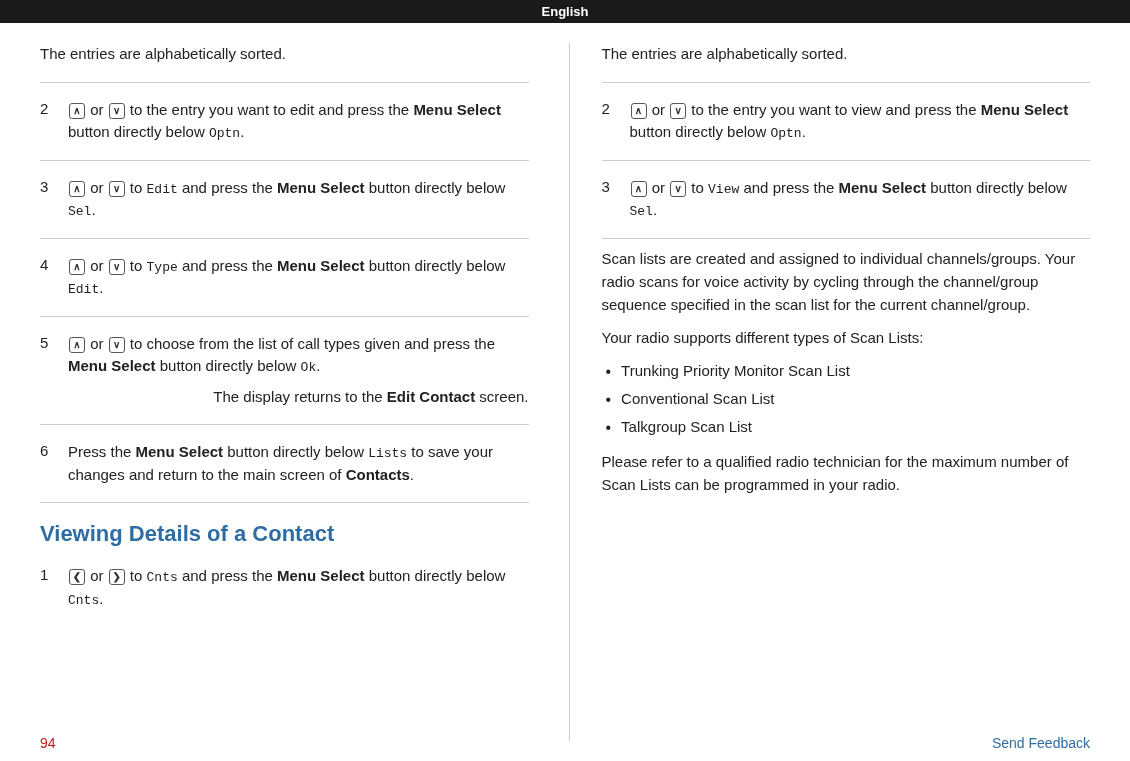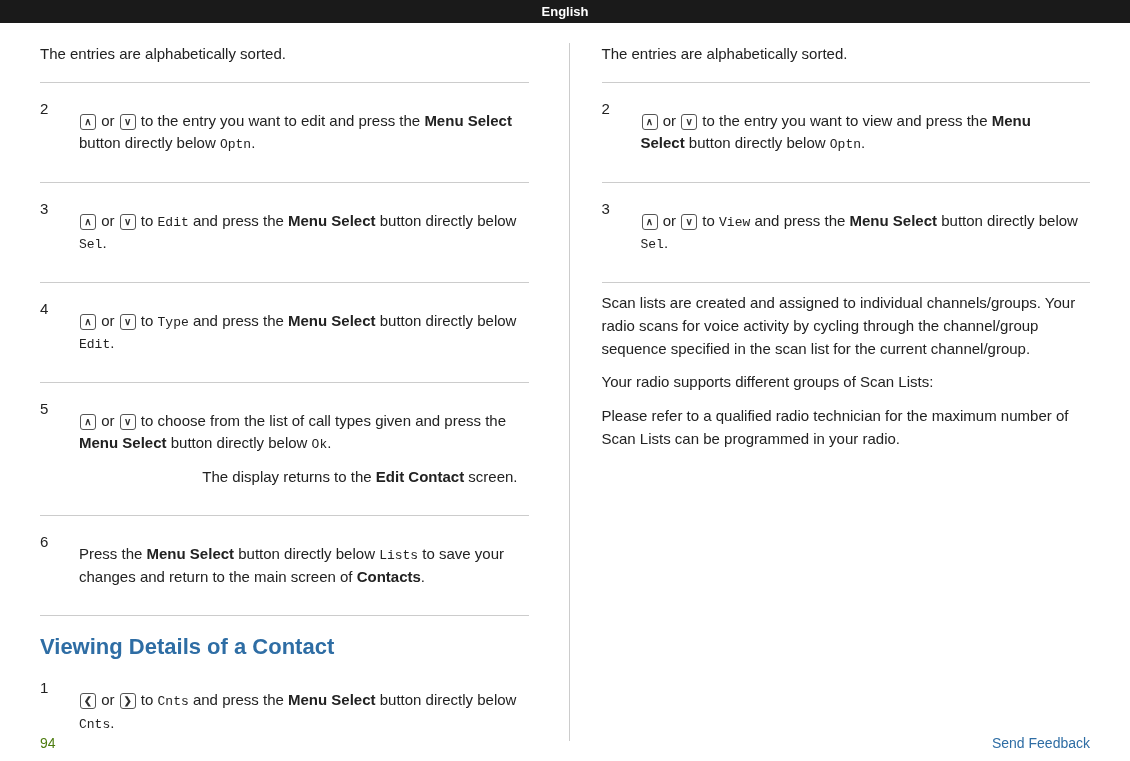--- a/index.html
+++ b/index.html
@@ -70,21 +70,21 @@
       padding-top: 1px;
     }
 
     .step-content {
       flex: 1;
       font-size: 15px;
       line-height: 1.5;
     }
 
     .step-content p {
-      margin: 11px;
+      margin: 0;
       line-height: 1.5;
     }
 
     .step-content p + p {
       margin-top: 6px;
     }
 
     b { font-weight: bold; }
 
     code, .mono {
@@ -158,21 +158,21 @@
       bottom: 10px;
       left: 0;
       right: 0;
       display: flex;
       justify-content: space-between;
       padding: 0 40px;
       font-size: 14px;
     }
 
     #footer .page-num {
-      color: #4d7c0f;
+      color: #b91c1c;
     }
 
     #footer .send-feedback {
       color: #2e6da4;
       text-decoration: none;
       cursor: pointer;
     }
   </style>
 </head>
 <body>
@@ -258,22 +258,33 @@
       <div class="step-content">
         <p><span class="arrow-icon">∧</span> or <span class="arrow-icon">∨</span> to <span class="mono">View</span> and press the <b>Menu Select</b> button directly below <span class="mono">Sel</span>.</p>
       </div>
     </div>
     <hr class="divider">
 
 
 
     <p class="body-text">Scan lists are created and assigned to individual channels/groups. Your radio scans for voice activity by cycling through the channel/group sequence specified in the scan list for the current channel/group.</p>
 
-    <p class="body-text">Your radio supports different groups of Scan Lists:</p>
-
+    <p class="body-text">Your radio supports different types of Scan Lists:</p>
+
+    <ul class="bullet-list">
+      <li>
+          <span>Trunking Priority Monitor Scan List</span>
+        </li>
+      <li>
+          <span>Conventional Scan List</span>
+        </li>
+      <li>
+          <span>Talkgroup Scan List</span>
+        </li>
+    </ul>
 
     <p class="body-text">Please refer to a qualified radio technician for the maximum number of Scan Lists can be programmed in your radio.</p>
 
   </div>
 </div>
 
 <div id="footer">
   <span class="page-num">94</span>
   <span class="send-feedback">Send Feedback</span>
 </div>

